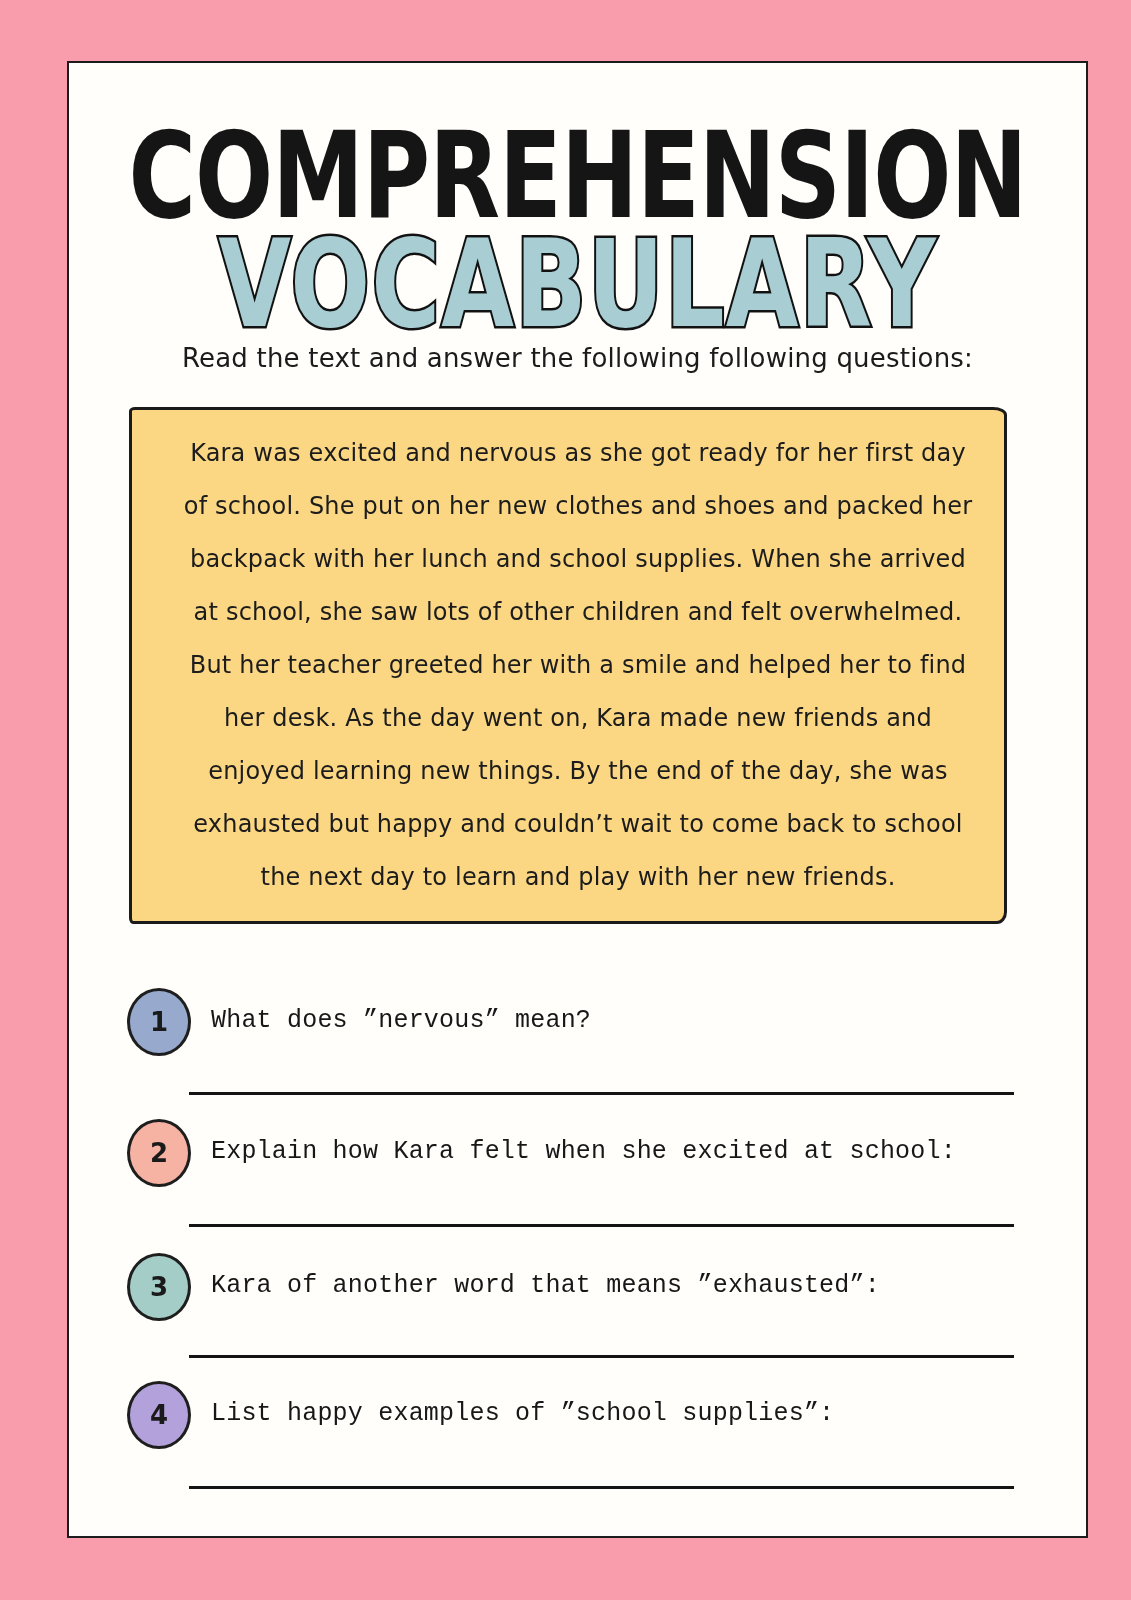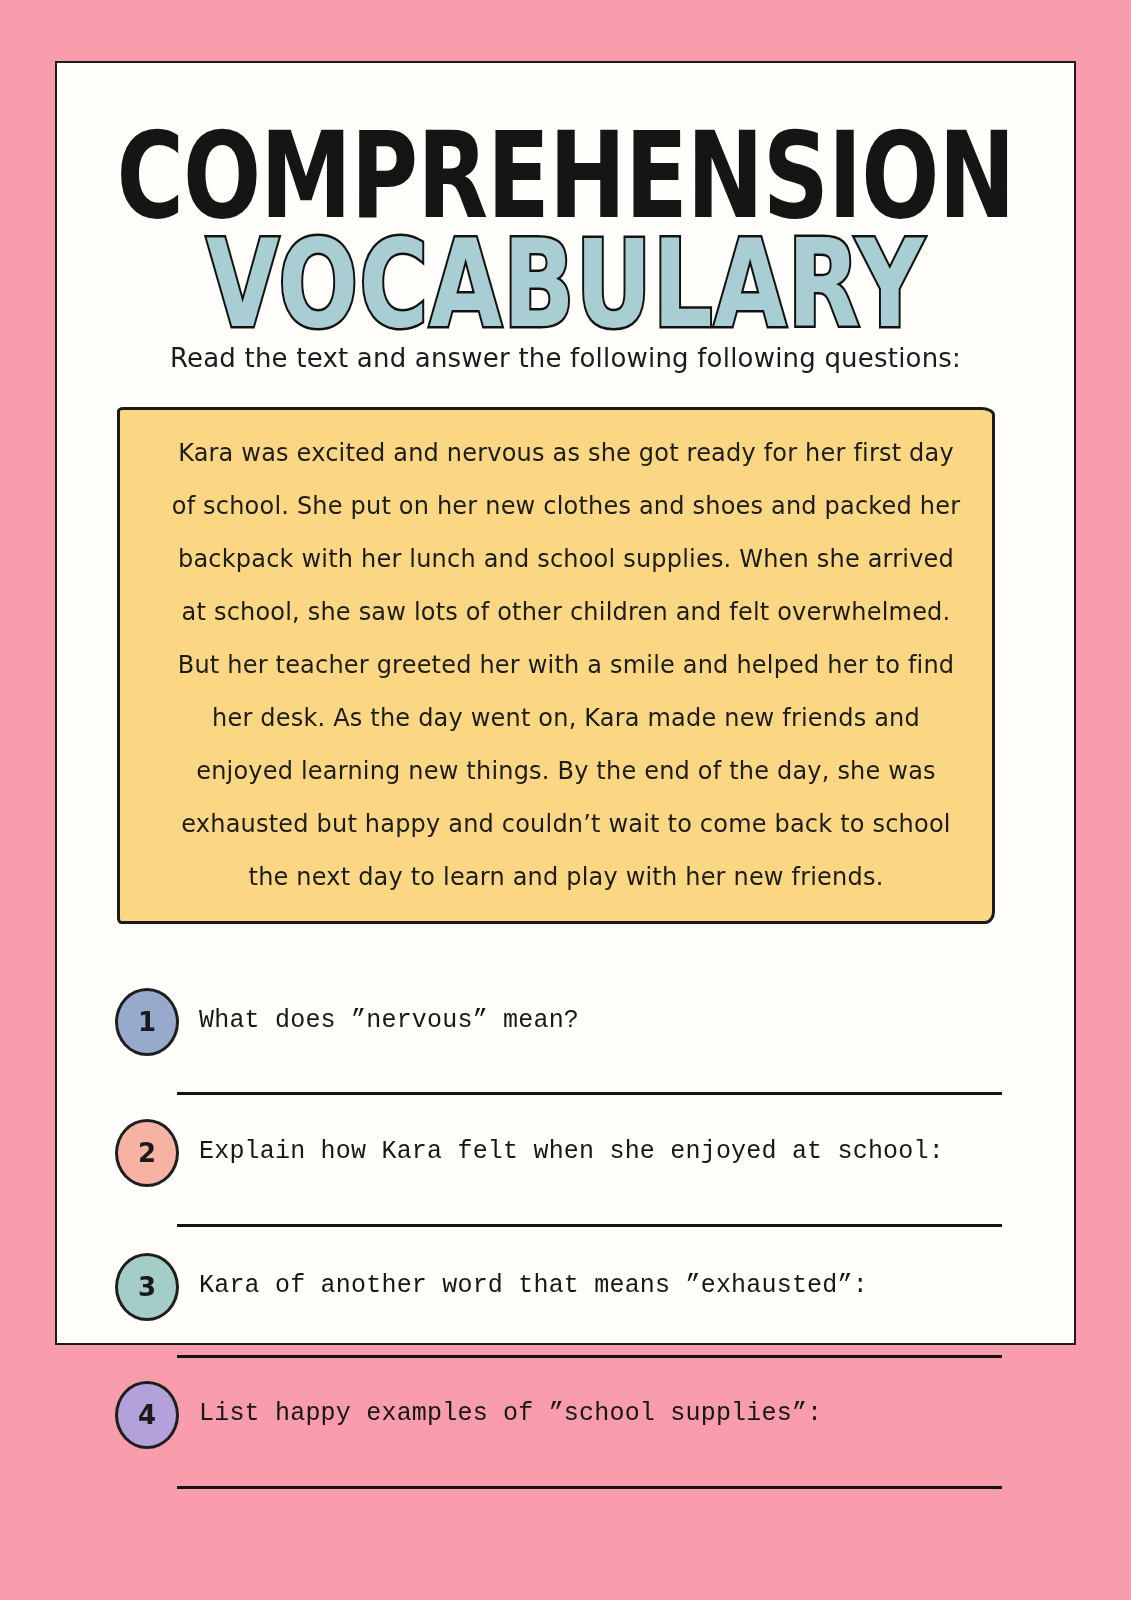--- a/index.html
+++ b/index.html
@@ -5,22 +5,22 @@
   * { margin: 0; padding: 0; box-sizing: border-box; }
   html, body { width: 1131px; height: 1600px; }
   body {
     background: #f99cab;
     font-family: "DejaVu Sans", sans-serif;
     position: relative;
     overflow: hidden;
   }
   .page {
     position: absolute;
-    left: 55px; top: 61px;
-    width: 1021px; height: 1284px;
+    left: 67px; top: 61px;
+    width: 1021px; height: 1477px;
     background: #fffefb;
     border: 2px solid #1c1c1c;
   }
   .title1 {
     position: absolute;
     top: 44px; left: 0; right: 0;
     text-align: center;
     font-size: 92px;
     font-weight: 900;
     letter-spacing: -1px;
@@ -126,21 +126,21 @@
   </div>
 
   <div class="q-row row1">
     <div class="q-circle" style="background-color: rgb(151, 169, 204);">1</div>
     <div class="q-text">What does ”nervous” mean?</div>
   </div>
   <div class="answer-line line1"></div>
 
   <div class="q-row row2">
     <div class="q-circle" style="background-color: rgb(246, 178, 162);">2</div>
-    <div class="q-text">Explain how Kara felt when she enjoyed at school:</div>
+    <div class="q-text">Explain how Kara felt when she excited at school:</div>
   </div>
   <div class="answer-line line2"></div>
 
   <div class="q-row row3">
     <div class="q-circle" style="background-color: rgb(164, 205, 199);">3</div>
     <div class="q-text">Kara of another word that means ”exhausted”:</div>
   </div>
   <div class="answer-line line3"></div>
 
   <div class="q-row row4">

